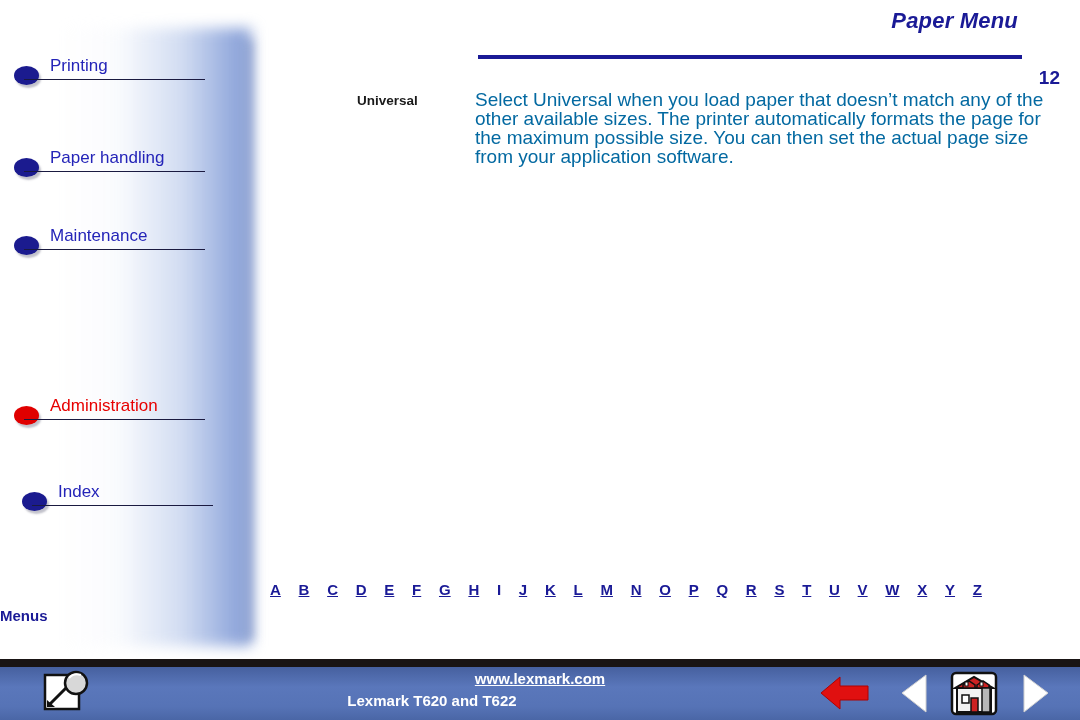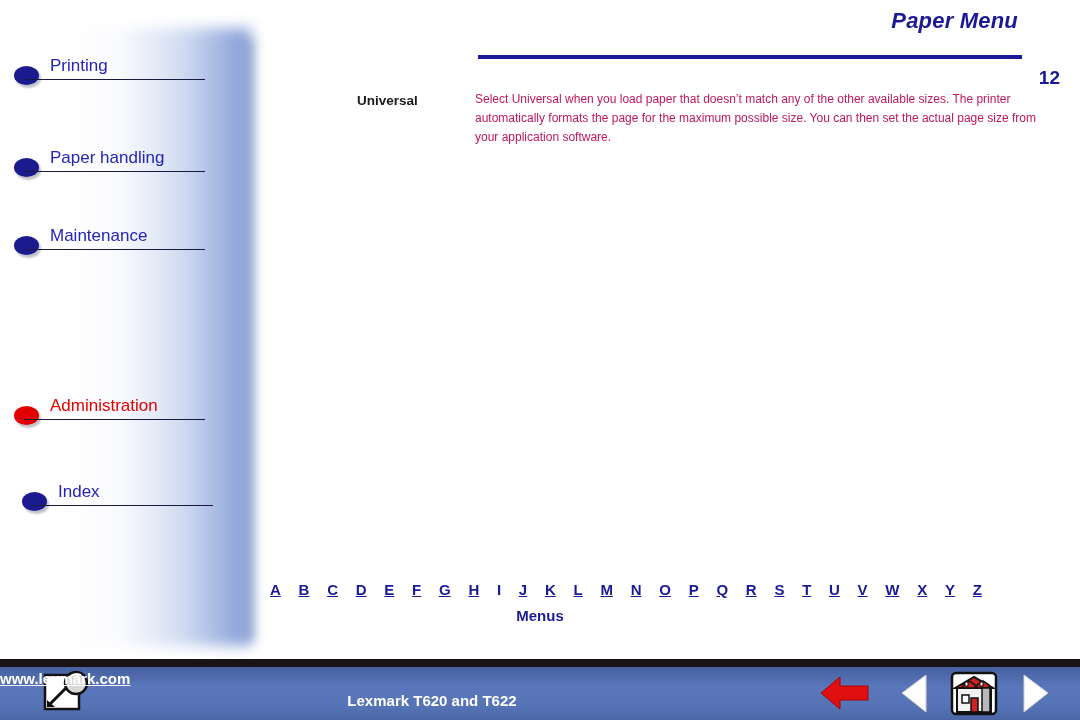--- a/index.html
+++ b/index.html
@@ -148,22 +148,22 @@
     width: 118px;
     flex: 0 0 118px;
     font-size: 13.5px;
     font-weight: bold;
     color: #1a1a1a;
     line-height: 19px;
     padding-top: 1px;
   }
   .entry-desc {
     flex: 1;
-    font-size: 12px;
-    color: #be185d;
+    font-size: 19px;
+    color: #0369a1;
     line-height: 19px;
   }
 
   
   #alpha-row {
     position: absolute;
     left: 270px;
     top: 581px;
     width: 712px;
     display: flex;
@@ -178,21 +178,20 @@
     cursor: pointer;
   }
   .alpha-link.plain {
     text-decoration: none;
   }
   #menus-label {
     position: absolute;
     left: 0;
     top: 607px;
     width: 1080px;
-    text-align: center;
     font-size: 15px;
     font-weight: bold;
     color: #1a1a96;
   }
 
   
   #footer-black {
     position: absolute;
     left: 0;
     top: 659px;
@@ -206,21 +205,21 @@
     top: 667px;
     width: 1080px;
     height: 53px;
     background: linear-gradient(to bottom, #46609f 0%, #5a77bb 38%, #5673b6 75%, #4a66a6 100%);
   }
   #footer-url {
     position: absolute;
     left: 0;
     top: 3px;
     width: 1080px;
-    text-align: left;
+    text-align: center;
     font-size: 15px;
     font-weight: bold;
     color: #ffffff;
     text-decoration: underline;
     cursor: pointer;
   }
   #footer-model {
     position: absolute;
     left: 0;
     top: 25px;

